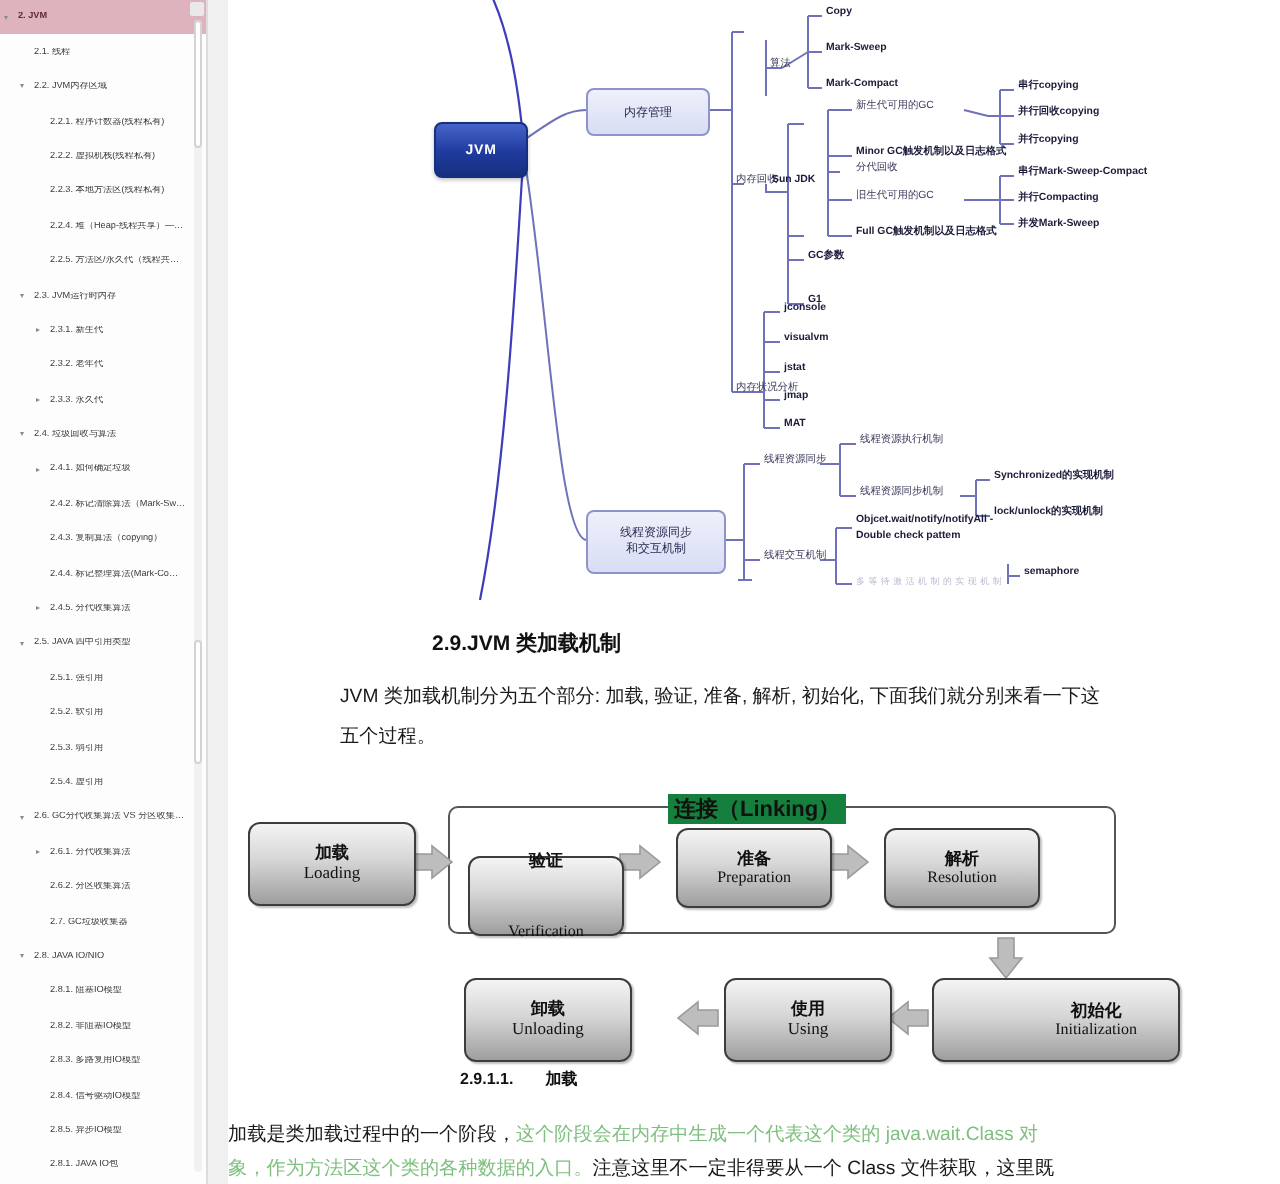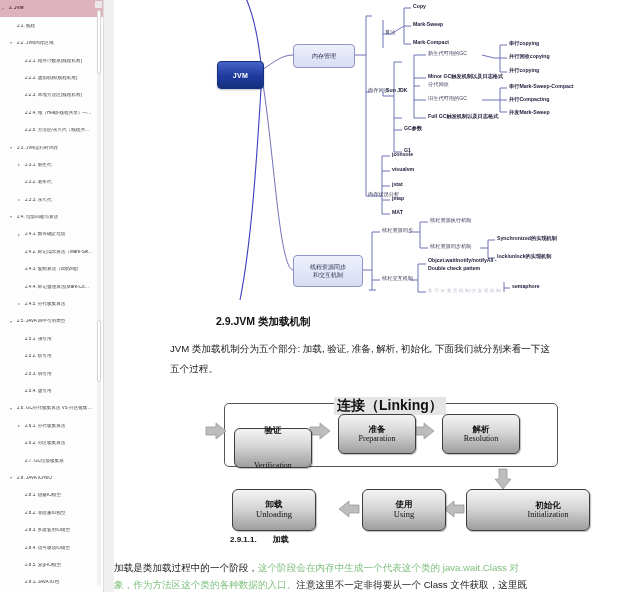--- a/index.html
+++ b/index.html
@@ -132,22 +132,22 @@
     display:flex;flex-direction:column;align-items:center;justify-content:center;
     box-shadow:1px 1px 1px rgba(0,0,0,.25);
   }
   .fbox .cn{font-size:8.5px;font-weight:bold;color:#111;line-height:1.1;}
   .fbox .en{font-size:8.5px;color:#111;line-height:1.15;font-family:"Liberation Serif","DejaVu Serif",serif;}
   #linking-box{
     position:absolute;border:1.2px solid #555;border-radius:5px;
     background:transparent;
   }
   #linking-label{
-    position:absolute;font-size:14px;font-weight:bold;color:#111;
-    background:#e5e5e5;padding:0 3px;white-space:nowrap;
+    position:absolute;font-size:11px;font-weight:bold;color:#111;
+    background:#15803d;padding:0 3px;white-space:nowrap;
   }
   .fbox.wide .en{font-size:8px;}
 </style>
 </head>
 <body>
 
 <div id="sidebar">
   <ul id="outline-list">
       <li class="oitem lv1 sel">
         <span class="caret open"></span>
@@ -417,20 +417,24 @@
         <polygon points="300,32 310,32 310,28 320,36 310,44 310,40 300,40"></polygon>
 
         <polygon points="385,74 393,74 393,84 397,84 389,94 381,84 385,84"></polygon>
 
         <polygon points="350,110 340,110 340,106 330,114 340,122 340,118 350,118"></polygon>
 
         <polygon points="245,110 235,110 235,106 225,114 235,122 235,118 245,118"></polygon>
       </g>
     </svg>
 
+    <div class="fbox" style="left:10px;top:16px;width:82px;height:40px;">
+      <span class="cn">加载</span>
+      <span class="en">Loading</span>
+    </div>
     <div class="fbox wide" style="left:120px;top:33px;width:76px;height:38px;gap:26px;">
       <span class="cn">验证</span>
       <span class="en">Verification</span>
     </div>
     <div class="fbox wide" style="left:224px;top:19px;width:76px;height:38px;">
       <span class="cn">准备</span>
       <span class="en">Preparation</span>
     </div>
     <div class="fbox wide" style="left:328px;top:19px;width:76px;height:38px;">
       <span class="cn">解析</span>

